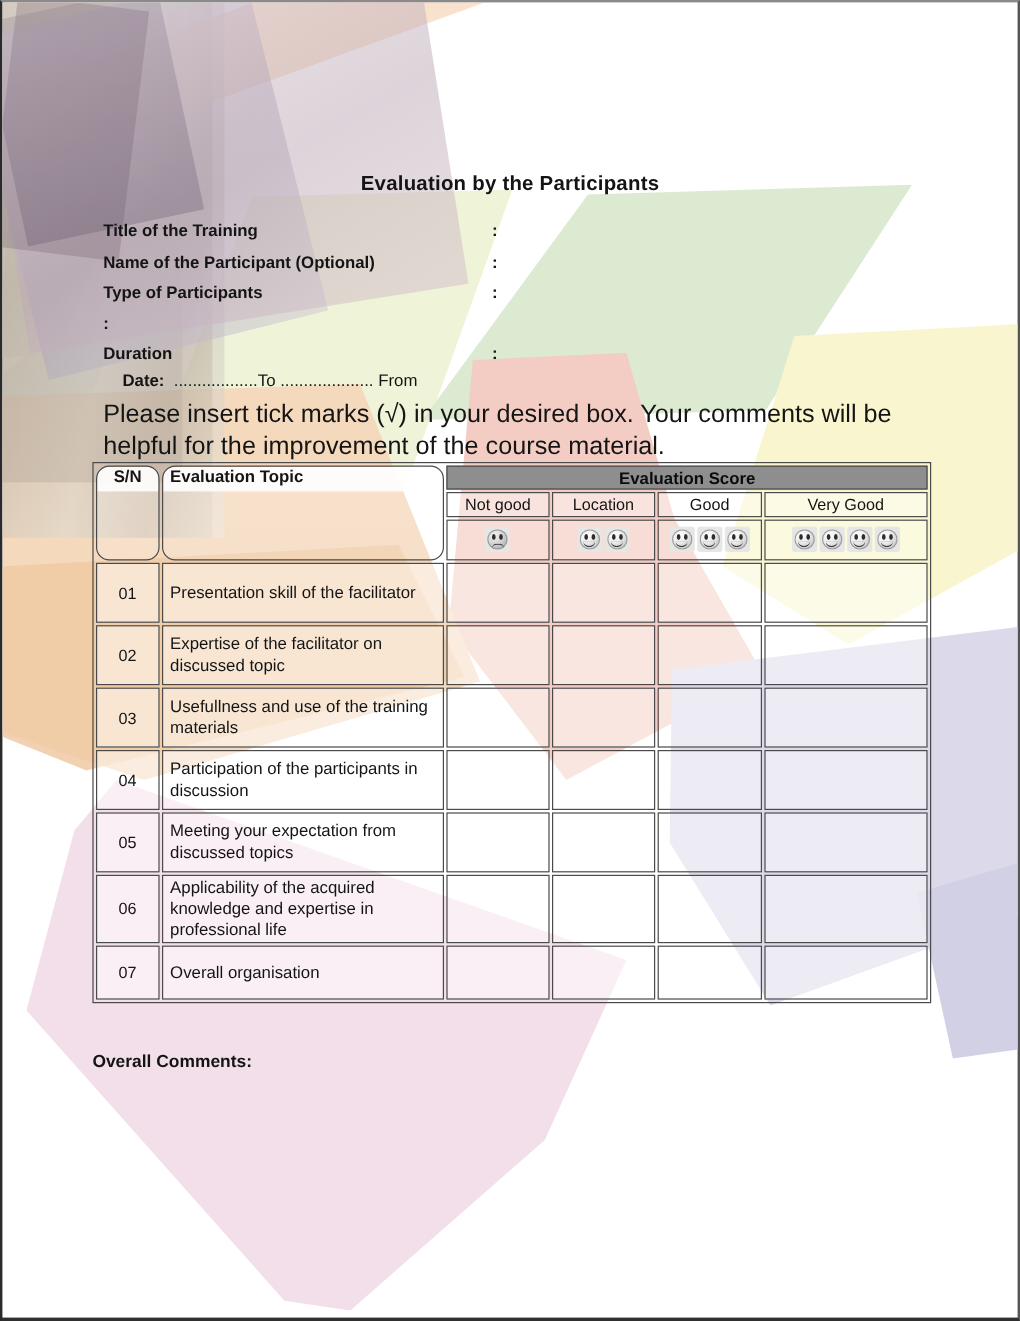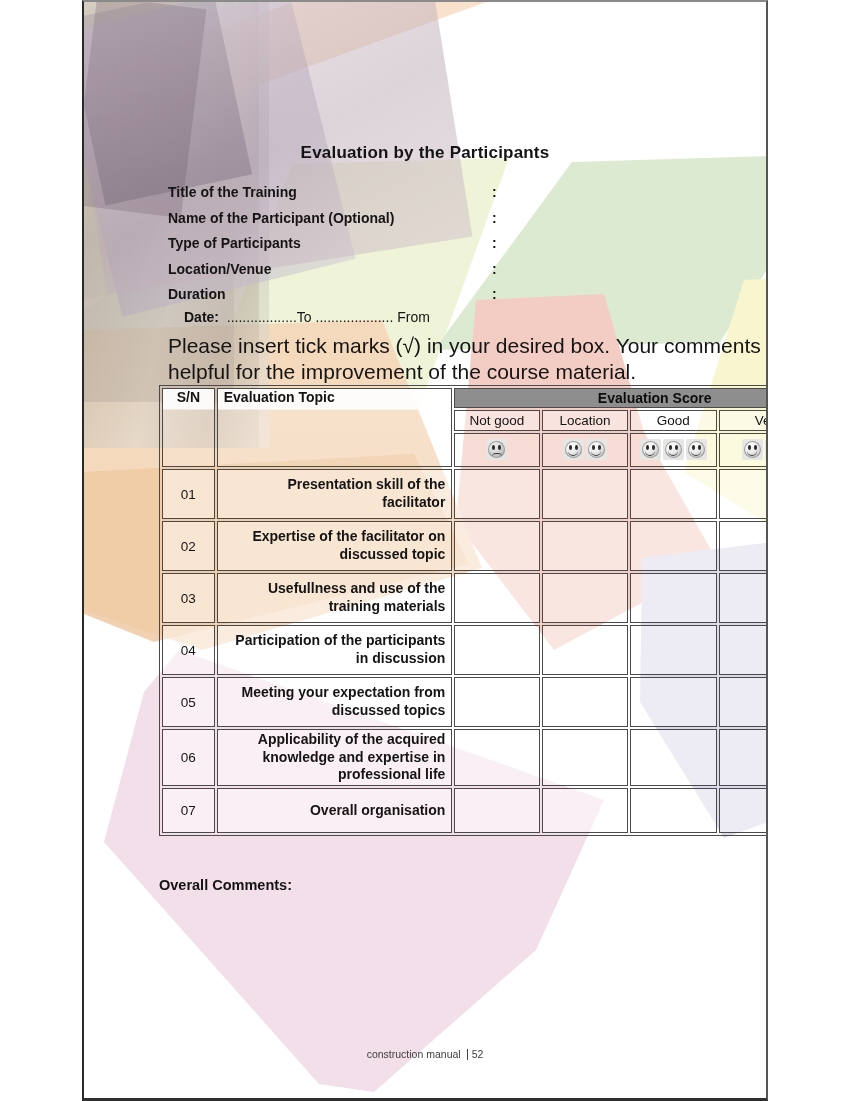--- a/index.html
+++ b/index.html
@@ -1,18 +1,18 @@
 <!DOCTYPE html>
 <html style="--text: #141414; --footer-text: #3f3f3f; --score-header-bg: #8e8e8e; --table-border: #4a4a4a; --mint: #e9f0e7; --teal: #e4eee9; --yellow-green: #eff3d8; --green: #dcead1; --pale-yellow: #f9f6cf; --salmon: #f3cdc3; --peach: #f5d9bd; --orange: #efc9a3; --lavender: #dbd9ea; --purple: #d2d0e5; --pink: #f2dfe9;"><head>
 <meta charset="utf-8">
 <style>
   html,body{margin:0;padding:0;background:#fff;}
   *{box-sizing:border-box;}
   .page{
-    position:relative; width:686px; height:1101px; margin:0 auto;
+    position:relative; width:850px; height:1101px; margin:0 auto;
     background:#fff; overflow:hidden;
     border-top:2px solid #8a8a8a; border-left:2px solid #2a2a2a;
     border-right:2px solid #555; border-bottom:3px solid #2f2f2f;
     font-family:"Liberation Sans", sans-serif; color:var(--text,#141414);
   }
   
   .bg, .bg > div{position:absolute; inset:0;}
   .shape{pointer-events:none;}
   .s-mint       {background:var(--mint);        clip-path:polygon(8px 155px,105px 149px,47px 292px,0px 296px,0px 240px);}
   .s-teal       {background:var(--teal);        clip-path:polygon(0px 310px,52px 268px,96px 266px,38px 432px,0px 436px); opacity:.8;}
@@ -57,33 +57,33 @@
   
   table.eval{position:absolute; top:383px; left:75px; width:699px;
              border-collapse:separate; border-spacing:2px;
              border:1px solid var(--table-border); background:transparent;
              font-size:14px;}
   table.eval th, table.eval td{border:1px solid var(--table-border); padding:0 6px;}
   th.h-sn, th.h-topic{
      vertical-align:top; text-align:left; font-size:14px;
      background:linear-gradient(180deg, rgba(255,255,255,.92) 0px, rgba(255,255,255,.92) 20px,
                 rgba(255,255,255,.22) 21px, rgba(255,255,255,.18) 100%);
-     padding-top:2px;}
+     padding-top:2px;border-radius:11px;}
   th.h-sn{text-align:center;}
   th.h-score{background:var(--score-header-bg); color:#0c0c0c; font-size:14px; height:20px; text-align:center;}
   tr.sub th{height:21px; font-weight:normal; font-size:13.5px; text-align:center;
             background:rgba(255,255,255,.45);}
   tr.faces td{height:34px; text-align:center; vertical-align:middle;
               background:rgba(255,255,255,.32); padding:2px 2px;}
   tbody td{background:rgba(255,255,255,.5);}
   tbody tr{height:50px;}
   tbody tr:nth-child(6){height:57px;}
   tbody tr:nth-child(7){height:45px;}
   td.sn{text-align:center; width:53px; font-size:13.5px;margin-top:36px;}
-  td.topic{text-align:right; font-size:14px; line-height:1.28; padding:2px 8px;font-weight:bold;}
+  td.topic{text-align:left; font-size:14px; line-height:1.28; padding:2px 8px;}
   
   .chip{display:inline-block; background:#e6e6e4; border-radius:2px; padding:2px; margin:0 1px; line-height:0;}
   .smiley{position:relative; display:inline-block; width:17px; height:17px; border-radius:50%;
           background:radial-gradient(circle at 35% 28%, #ffffff 0%, #ececec 40%, #c8c8c8 75%, #adadad 100%);
           box-shadow:inset 0 0 0 1px #9d9d9d;}
   .smiley.sad{background:radial-gradient(circle at 35% 28%, #f2f2f2 0%, #d8d8d8 40%, #b4b4b4 75%, #989898 100%);}
   .eye{position:absolute; top:4px; width:3px; height:4.5px; background:#2e2e2e; border-radius:50%;}
   .eye.l{left:4px;} .eye.r{right:4px;}
   .mouth{position:absolute; left:3.5px; width:10px; height:6px; border:1.6px solid #3a3a3a; background:transparent;}
   .happy .mouth{bottom:2px; border-top:none; border-left:none; border-right:none; border-radius:0 0 9px 9px; height:5px;}
@@ -138,21 +138,20 @@
     <span class="f-value"></span>
   </div>
 
   <div class="form-row">
     <span class="f-label">Type of Participants</span>
     <span class="f-colon">:</span>
     <span class="f-value"></span>
   </div>
 
   <div class="form-row">
-    <span class="f-label">Location/Venue</span>
     <span class="f-colon">:</span>
     <span class="f-value"></span>
   </div>
 
   <div class="form-row">
     <span class="f-label">Duration</span>
     <span class="f-colon">:</span>
     <span class="f-value"></span>
   </div>
 </div>
@@ -250,15 +249,14 @@
     <td class="score"></td>
     <td class="score"></td>
     <td class="score"></td>
     <td class="score"></td>
   </tr>
 </tbody>
     </table>
 
     <div class="comments">Overall Comments:</div>
 
-    <div class="footer"><span>construction manual</span><span class="bar"></span><span>52</span></div>
   </div>
 </div>
 
 </body></html>

